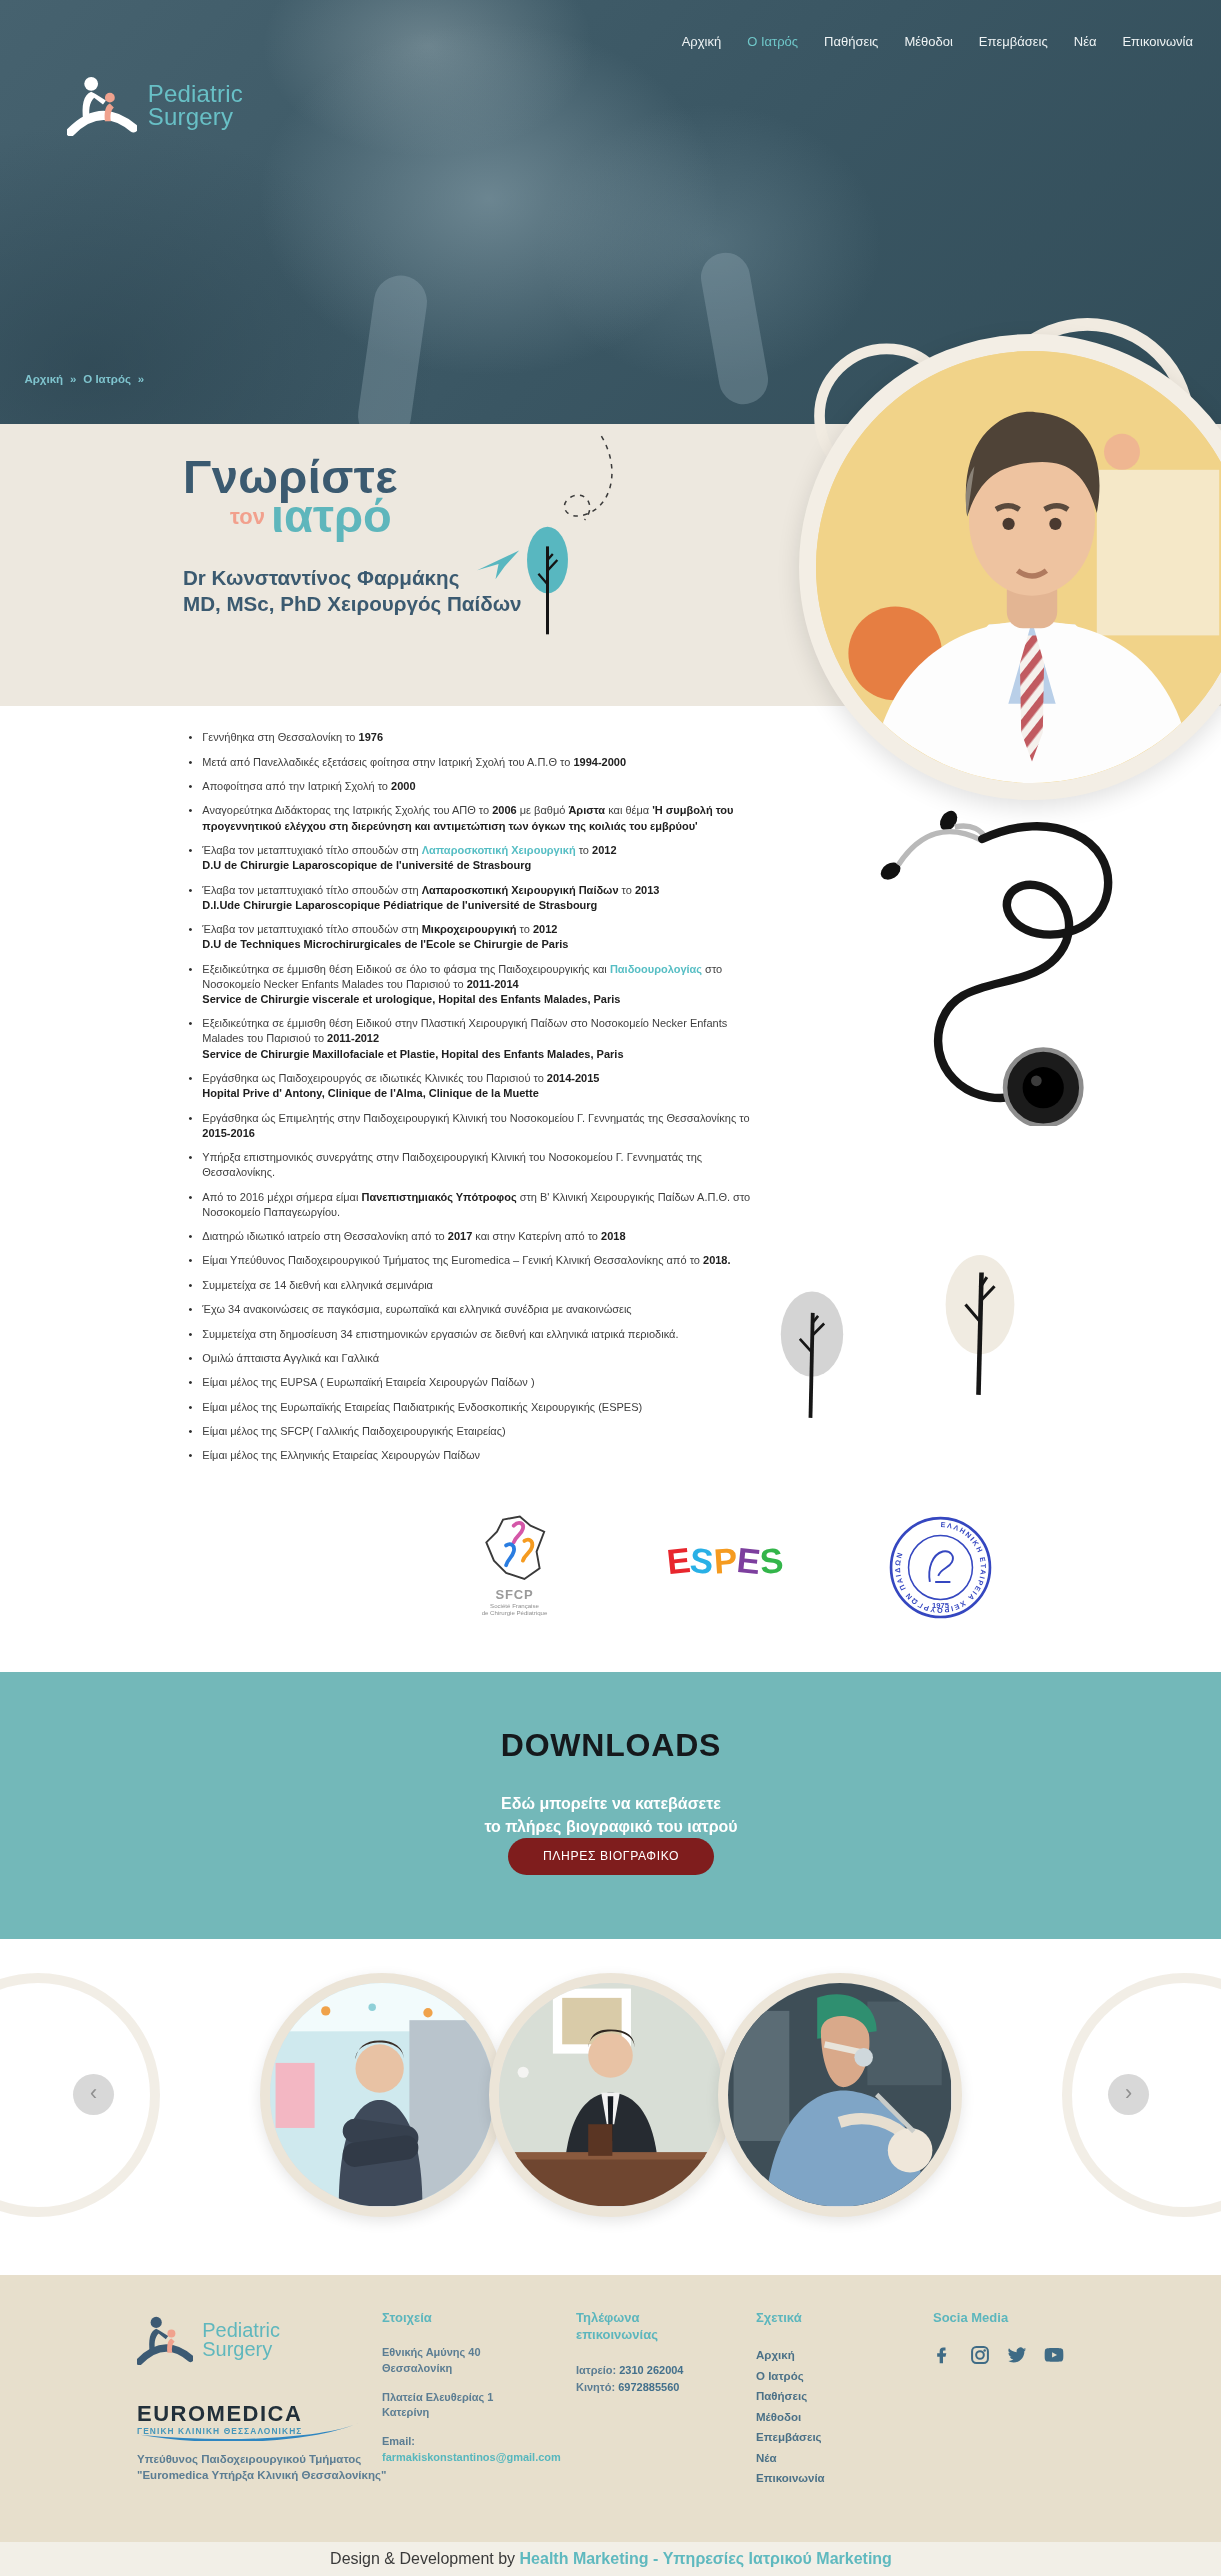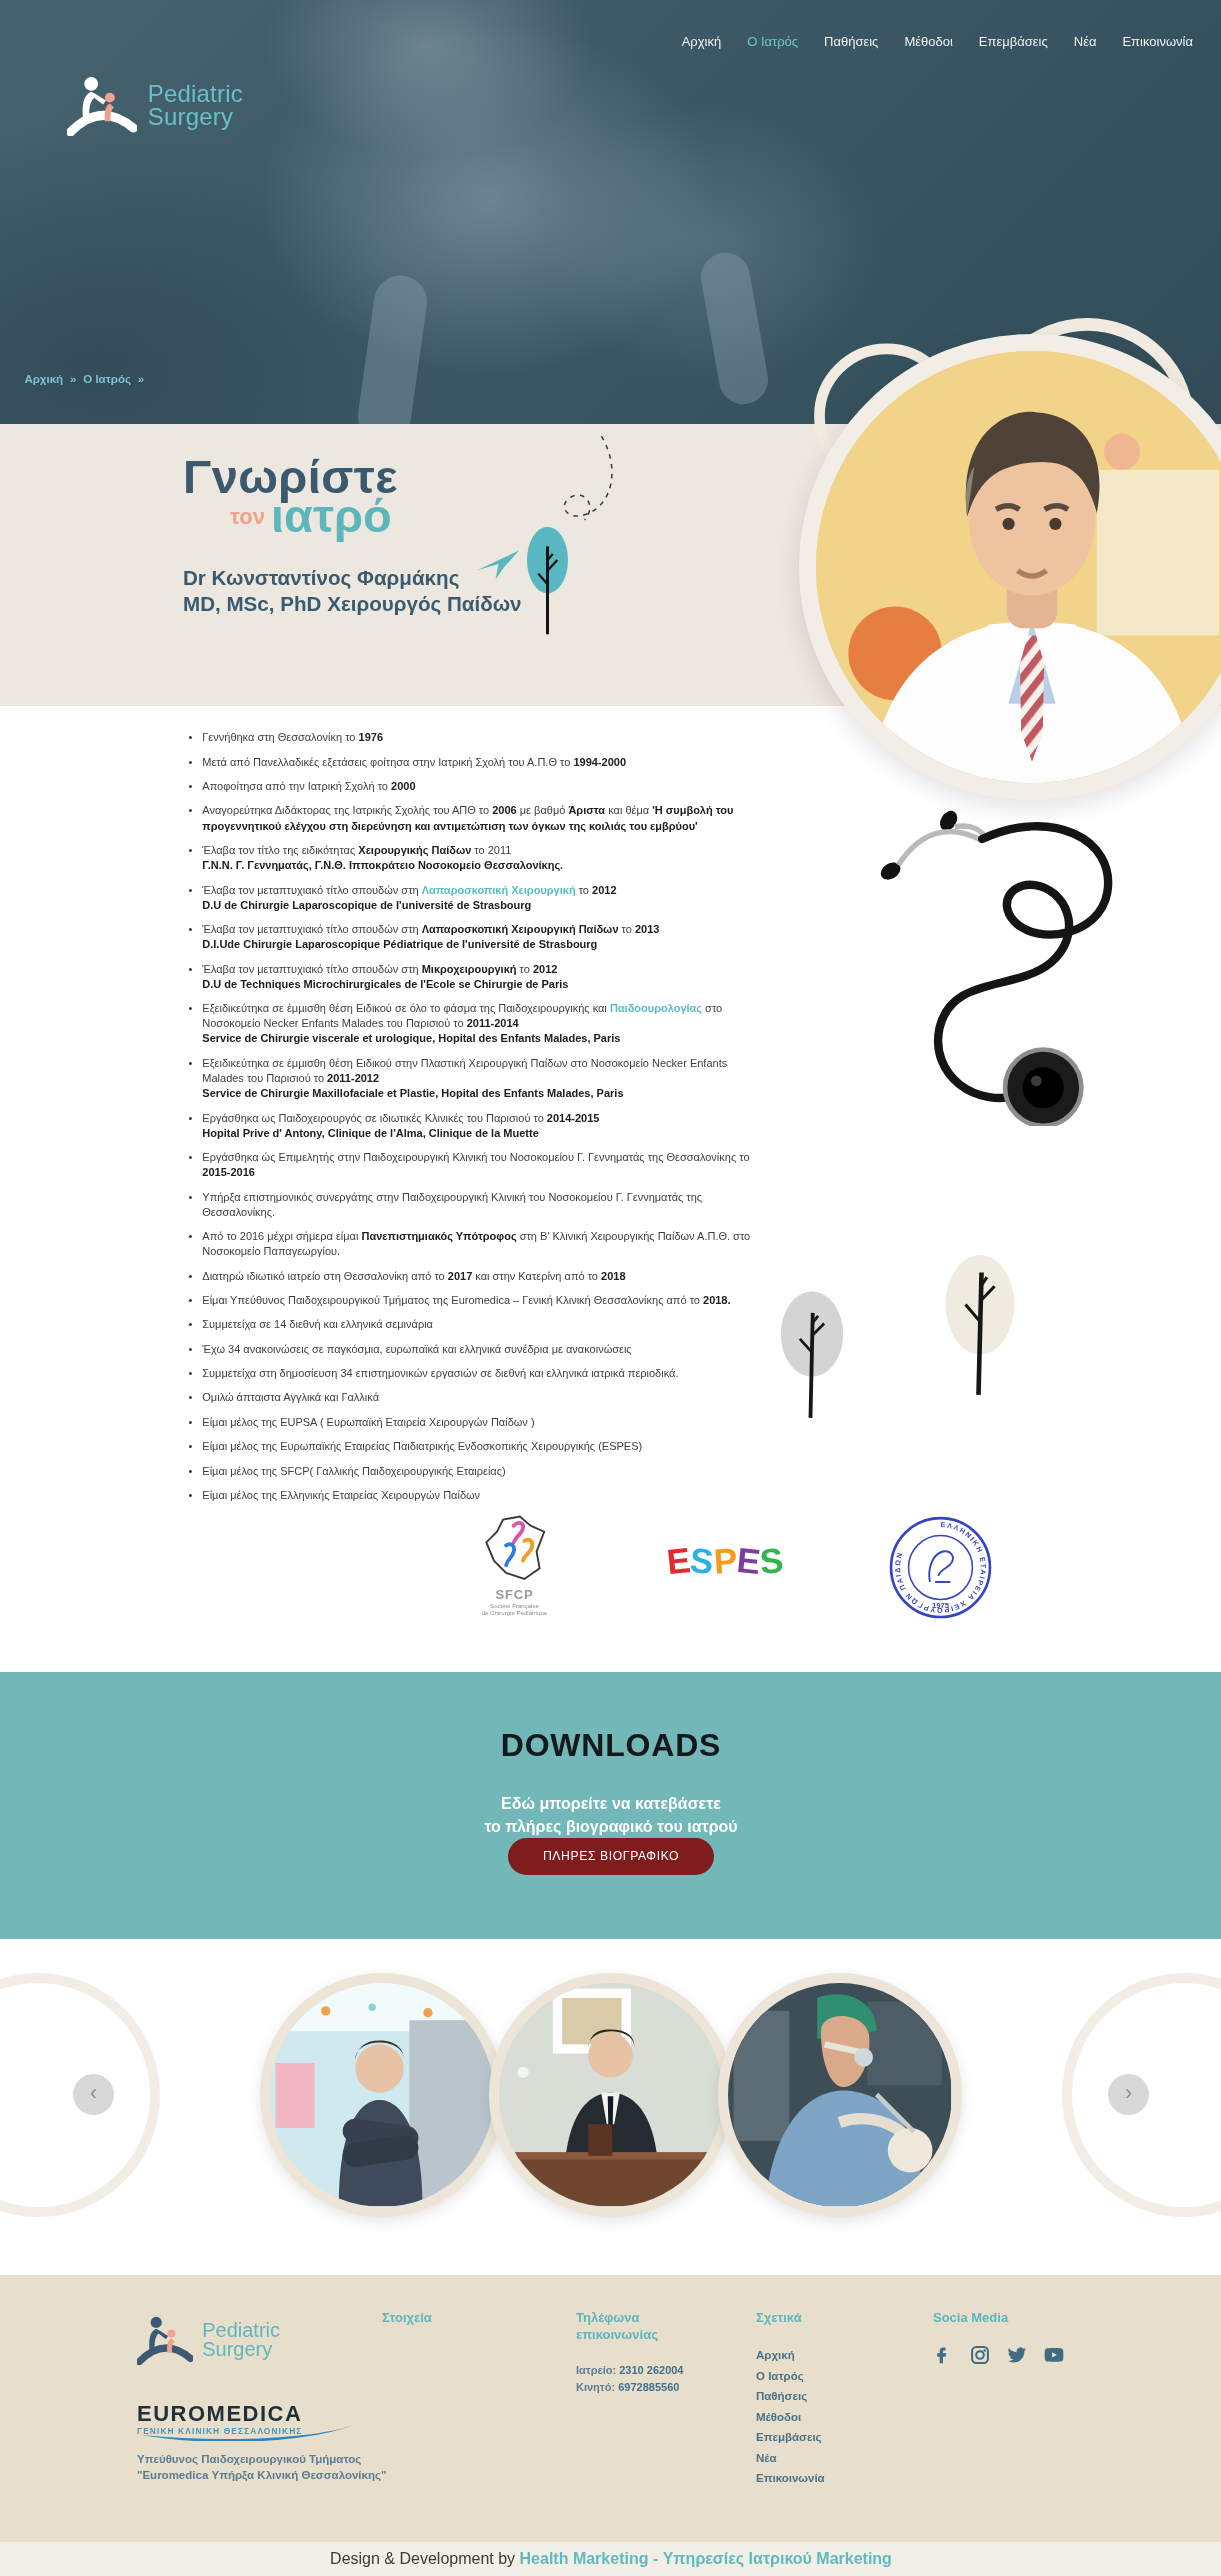--- a/index.html
+++ b/index.html
@@ -231,21 +231,20 @@
     <circle cx="252" cy="390" r="27" fill="#000"></circle>
     <circle cx="243" cy="381" r="7" fill="#3c3c3c"></circle>
   </svg>
 
   <section class="content">
     <ul class="cv-list" id="cv-list">
         <li><span>Γεννήθηκα στη Θεσσαλονίκη το </span><span class="b">1976</span></li>
         <li><span>Μετά από Πανελλαδικές εξετάσεις φοίτησα στην Ιατρική Σχολή του Α.Π.Θ το </span><span class="b">1994-2000</span></li>
         <li><span>Αποφοίτησα από την Ιατρική Σχολή το </span><span class="b">2000</span></li>
         <li><span>Αναγορεύτηκα  Διδάκτορας της Ιατρικής Σχολής του ΑΠΘ το </span><span class="b">2006</span><span> με βαθμό </span><span class="b">Άριστα</span><span> και θέμα </span><span class="b">'Η συμβολή του προγεννητικού ελέγχου στη διερεύνηση και αντιμετώπιση των όγκων της κοιλιάς του εμβρύου'</span></li>
-        <li><span>Έλαβα τον τίτλο της ειδικότητας </span><span class="b">Χειρουργικής Παίδων</span><span> το 2011</span><br><span class="b">Γ.Ν.Ν. Γ. Γεννηματάς, Γ.Ν.Θ. Ιπποκράτειο Νοσοκομείο Θεσσαλονίκης.</span></li>
         <li><span>Έλαβα τον μεταπτυχιακό τίτλο σπουδών στη </span><span class="lnk">Λαπαροσκοπική Χειρουργική</span><span> το </span><span class="b">2012</span><br><span class="b">D.U de Chirurgie Laparoscopique de l'université de Strasbourg</span></li>
         <li><span>Έλαβα τον μεταπτυχιακό τίτλο σπουδών στη </span><span class="b">Λαπαροσκοπική Χειρουργική Παίδων</span><span> το </span><span class="b">2013</span><br><span class="b">D.I.Ude Chirurgie Laparoscopique Pédiatrique de l'université de Strasbourg</span></li>
         <li><span>Έλαβα τον μεταπτυχιακό τίτλο σπουδών στη </span><span class="b">Μικροχειρουργική</span><span> το </span><span class="b">2012</span><br><span class="b"> D.U de Techniques Microchirurgicales de l'Ecole se Chirurgie de Paris</span></li>
         <li><span>Εξειδικεύτηκα σε έμμισθη θέση Ειδικού σε όλο το φάσμα της Παιδοχειρουργικής και </span><span class="lnk">Παιδοουρολογίας</span><span> στο Νοσοκομείο Necker Enfants Malades του Παρισιού το </span><span class="b">2011-2014</span><br><span class="b">Service de Chirurgie viscerale et urologique, Hopital des Enfants Malades, Paris</span></li>
         <li><span>Εξειδικεύτηκα σε έμμισθη θέση Ειδικού στην Πλαστική Χειρουργική Παίδων στο Νοσοκομείο Necker Enfants Malades του Παρισιού το </span><span class="b">2011-2012</span><br><span class="b">Service de Chirurgie Maxillofaciale et Plastie, Hopital des Enfants Malades, Paris</span></li>
         <li><span>Εργάσθηκα ως Παιδοχειρουργός σε ιδιωτικές Κλινικές του Παρισιού το </span><span class="b">2014-2015</span><br><span class="b">Hopital Prive d' Antony, Clinique de l'Alma, Clinique de la Muette</span></li>
         <li><span>Εργάσθηκα ώς Επιμελητής στην Παιδοχειρουργική Κλινική του Νοσοκομείου Γ. Γεννηματάς της Θεσσαλονίκης το </span><span class="b">2015-2016</span></li>
         <li><span>Υπήρξα επιστημονικός συνεργάτης στην Παιδοχειρουργική Κλινική του Νοσοκομείου Γ. Γεννηματάς της Θεσσαλονίκης.</span></li>
         <li><span>Από το 2016 μέχρι σήμερα είμαι </span><span class="b">Πανεπιστημιακός Υπότροφος</span><span> στη Β' Κλινική Χειρουργικής Παίδων Α.Π.Θ. στο Νοσοκομείο Παπαγεωργίου.</span></li>
         <li><span>Διατηρώ ιδιωτικό ιατρείο στη Θεσσαλονίκη από το </span><span class="b">2017</span><span> και στην Κατερίνη από το </span><span class="b">2018</span></li>
@@ -393,20 +392,34 @@
       <div class="em-sub">ΓΕΝΙΚΗ ΚΛΙΝΙΚΗ ΘΕΣΣΑΛΟΝΙΚΗΣ</div>
       <svg width="229" height="20" viewBox="0 0 300 26" style="position:absolute;left:0;top:18.3px;">
         <path d="M4 18 C 90 34 230 30 292 2 C 250 22 120 30 4 18 Z" fill="#2e86c1"></path>
       </svg>
     </div>
 
     <div class="f-about">Υπεύθυνος Παιδοχειρουργικού Τμήματος "Euromedica Υπήρξα Κλινική Θεσσαλονίκης"</div>
 
     <div class="f-col col-contact">
       <h4>Στοιχεία</h4>
+      <div id="contact-groups">
+          <div class="contact-group">
+            <div>Εθνικής Αμύνης 40</div>
+            <div>Θεσσαλονίκη</div>
+          </div>
+          <div class="contact-group">
+            <div>Πλατεία Ελευθερίας 1</div>
+            <div>Κατερίνη</div>
+          </div>
+          <div class="contact-group">
+            <div>Email:</div>
+            <div class="email">farmakiskonstantinos@gmail.com</div>
+          </div>
+        </div>
     </div>
 
     <div class="f-col col-phones">
       <h4>Τηλέφωνα επικοινωνίας</h4>
       <div id="phone-lines">
           <div class="phone-line"><span class="lbl">Ιατρείο: </span><span class="num">2310 262004</span></div>
           <div class="phone-line"><span class="lbl">Κινητό: </span><span class="num">6972885560</span></div>
         </div>
     </div>
 

